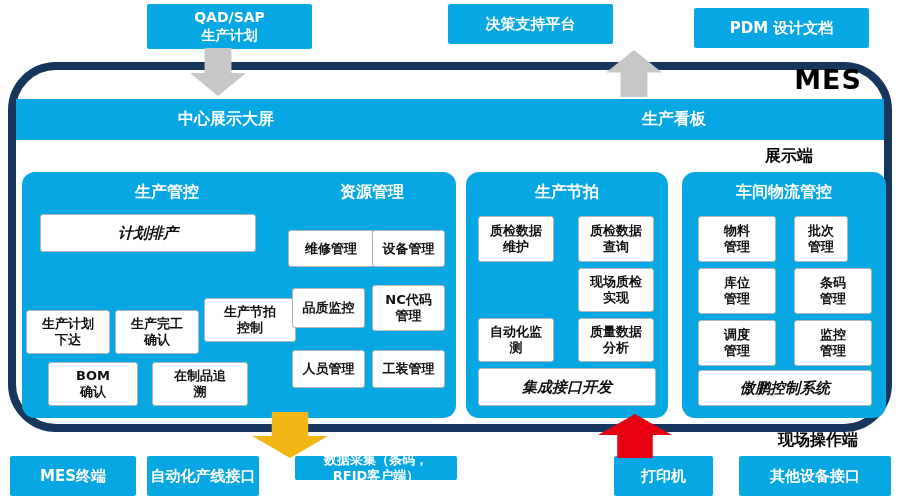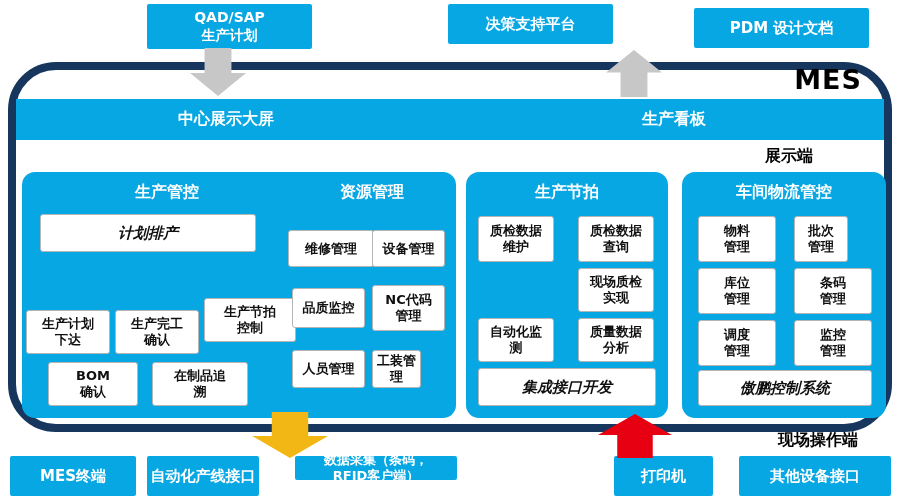--- a/index.html
+++ b/index.html
@@ -82,21 +82,21 @@
 确认</div>
     <div class="wbox" style="left:130px;top:190px;width:96px;height:44px">在制品追
 溯</div>
 
     <div class="wbox" style="left:266px;top:58px;width:86px;height:37px">维修管理</div>
     <div class="wbox" style="left:350px;top:58px;width:73px;height:37px">设备管理</div>
     <div class="wbox" style="left:270px;top:116px;width:73px;height:40px">品质监控</div>
     <div class="wbox" style="left:350px;top:113px;width:73px;height:46px">NC代码
 管理</div>
     <div class="wbox" style="left:270px;top:178px;width:73px;height:38px">人员管理</div>
-    <div class="wbox" style="left:350px;top:178px;width:49px;height:38px">工装管理</div>
+    <div class="wbox" style="left:350px;top:178px;width:73px;height:38px">工装管理</div>
   </div>
 
   <div class="panel" style="left:466px;top:172px;width:202px;height:246px">
     <div class="panel-title" style="left:0;top:10px;width:202px">生产节拍</div>
     <div class="wbox" style="left:12px;top:44px;width:76px;height:46px">质检数据
 维护</div>
     <div class="wbox" style="left:112px;top:44px;width:76px;height:46px">质检数据
 查询</div>
     <div class="wbox" style="left:112px;top:96px;width:76px;height:44px">现场质检
 实现</div>

